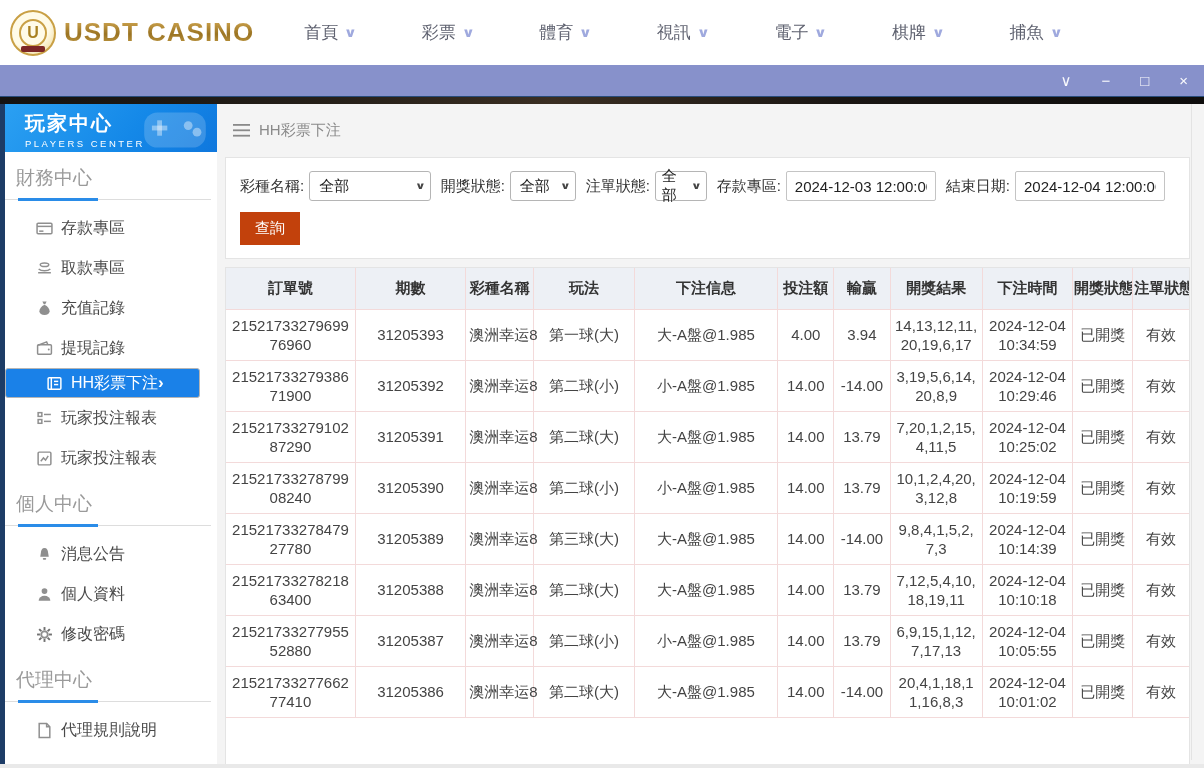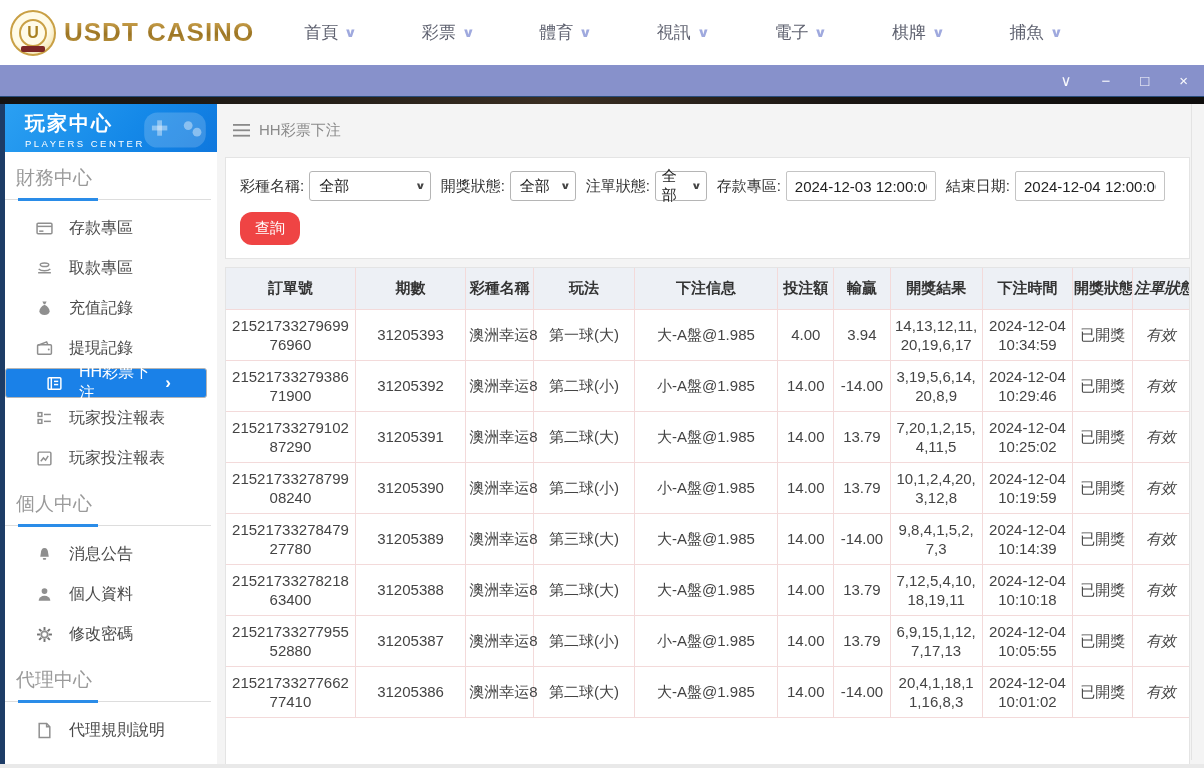--- a/index.html
+++ b/index.html
@@ -43,21 +43,21 @@
     background:linear-gradient(130deg,#2ba0f2 0%,#1488e8 60%,#0f77dd 100%); color:#fff; }
   .side-title { font-size:20px; font-weight:bold; letter-spacing:2px; }
   .side-sub { font-size:9.5px; letter-spacing:2.5px; margin-top:1px; }
   .side-head svg.pad { position:absolute; right:6px; top:4px; }
   .sec-title { padding:13px 11px 7px; font-size:19px; color:#9a9a9a; }
   .sec-div { position:relative; height:3px; margin-bottom:7px; }
   .sec-div::before { content:''; position:absolute; left:0; right:6px; top:1px; height:1px; background:#ddd; }
   .sec-div::after { content:''; position:absolute; left:13px; width:80px; top:0; height:3px; background:#2a8ce8; }
   .s-item { height:40px; display:flex; align-items:center; cursor:pointer; color:#4a4a4a; }
   .s-ico { width:17px; height:17px; margin-left:31px; display:flex; align-items:center; justify-content:center; }
-  .s-label { margin-left:16px; font-size:16px; }
+  .s-label { margin-left:8px; font-size:16px; }
   .s-item.sel { background:#1a81e8; color:#fff; }
   .s-arrow { margin-left:auto; margin-right:15px; color:#fff; font-size:17px; font-weight:bold; }
   .s-item svg { stroke:#8f8f8f; fill:none; stroke-width:1.4; }
   .s-item.sel svg { stroke:#fff; }
   .s-item svg .fl { fill:#8f8f8f; stroke:none; }
 
   
   .main { flex:1; background:#f4f4f4; padding:0 14px 0 8px; position:relative; overflow:hidden; }
   .edge-line { position:absolute; right:12px; top:0; bottom:4px; width:1px; background:#e3e3e3; }
   .crumb { display:flex; align-items:center; gap:9px; padding:17px 4px 13px 8px; font-size:15px; color:#8a8a8a; }
@@ -65,31 +65,31 @@
   .panel { background:#fff; border:1px solid #e4e4e4; }
   .filterbox { margin-top:4px; padding:13px 14px; }
   .f-row { display:flex; align-items:center; font-size:15px; color:#333; flex-wrap:nowrap; }
   .f-label { margin-right:5px; white-space:nowrap; }
   .sel { position:relative; height:30px; background:#fff; border:1px solid #b5b5b5; border-radius:3px;
     display:inline-flex; align-items:center; padding:0 20px 0 9px; margin-right:10px; cursor:pointer; color:#222; }
   .sel-arrow { position:absolute; right:5px; top:8px; font-size:11px; font-weight:bold; color:#444; transform:scale(1.2,.85); }
   .sel.w-lg { width:122px; } .sel.w-md { width:66px; } .sel.w-sm { width:52px; padding:0 16px 0 6px; }
   .date-input { width:150px; height:30px; border:1px solid #c4c4c4; border-radius:2px; padding:0 8px;
     font-size:15px; color:#222; margin-right:10px; font-family:inherit; }
-  .btn-query { margin-top:11px; background:#ef4444; color:#fff; border:none; border-radius:12px;
+  .btn-query { margin-top:11px; background:#c2410c; color:#fff; border:none; border-radius:0;
     font-size:15px; padding:7px 15px; cursor:pointer; font-family:inherit; }
 
   
   .tablebox { margin-top:8px; min-height:504px; }
   table { width:100%; border-collapse:collapse; table-layout:fixed; }
   th { height:41px; background:#edf0f5; color:#333; font-weight:700; font-size:15px;
     border-right:1px solid #f3dada; border-bottom:1px solid #f3dada; padding:2px 1px; white-space:nowrap; overflow:hidden; }
   td { height:44px; font-size:15px; color:#444; text-align:center; padding:6px 3px;
     border-right:1px solid #f3dada; border-bottom:1px solid #f3dada; line-height:19px; background:#fff; }
-  th:last-child, td:last-child { border-right:none;font-style:italic; }
+  th:last-child, td:last-child { border-right:none; }
   td.c0, td.c7 { word-break:break-all; }
   td.c2 { white-space:nowrap; }
 </style>
 </head>
 <body>
 
 <div class="app">
 
   <header class="topbar">
     <div class="logo">

